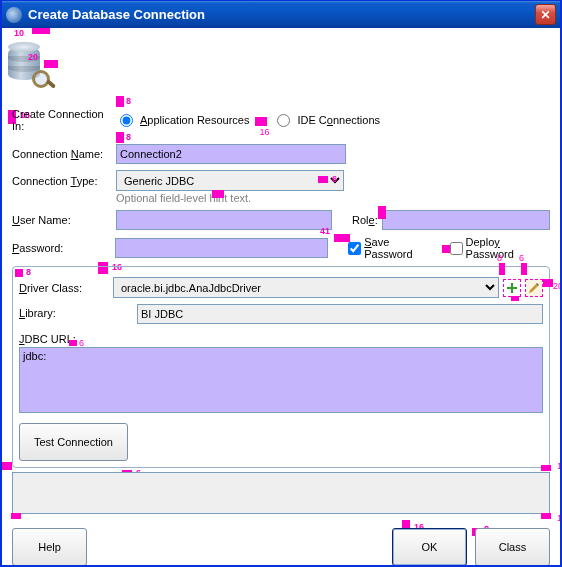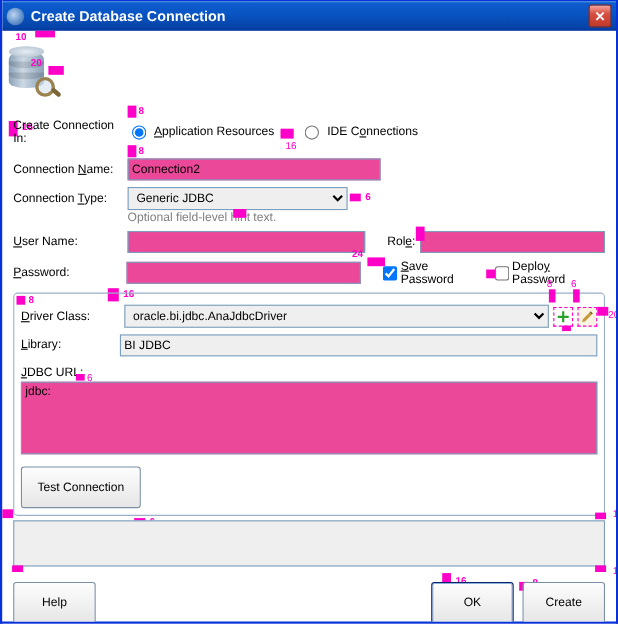--- a/index.html
+++ b/index.html
@@ -126,21 +126,21 @@
   .form-row label {
     width: 104px;
     color: #000;
   }
   .underline { text-decoration: underline; }
   input[type="text"], select, textarea {
     font-family: Tahoma, sans-serif;
     font-size: 11px;
     border: 1px solid #7b9ebd;
     padding: 2px 3px;
-    background: #ec4899;
+    background: #c4b5fd;
   }
   input[type="text"] { height: 20px; }
   select { height: 21px; background: #efefef; }
   .radio-row {
     display: flex;
     align-items: center;
     gap: 4px;
   }
   .radio-row input { margin: 0 3px 0 0; }
   .hint {
@@ -174,20 +174,21 @@
     justify-content: center;
     background: #f9f4e4;
   }
   .sq-btn.plus { background: #fff; }
   .sq-btn.plus svg { display:block; }
   .sq-btn.pencil svg { display:block; }
   .lib-row, .url-row {
     display: flex;
     align-items: flex-start;
     margin-top: 6px;
+    gap: 28px;
   }
   .lib-row label, .url-row label { width: 90px; padding-top: 3px; }
   .lib-row input[readonly] {
     flex: 1;
     background: #efefef;
     color: #000;
   }
   .test-btn, .btn {
     font-family: Tahoma, sans-serif;
     font-size: 11px;
@@ -282,21 +283,21 @@
       <div class="lbl" style="left:10px; top:0;">8</div>
     </div>
     <label>Connection <span class="underline">N</span>ame:</label>
 
     <input type="text" style="width: 230px;" value="Connection2">
   </div>
 
   <div class="form-row" style="margin-top:6px; position:relative;">
     <label>Connection <span class="underline">T</span>ype:</label>
 
-    <select style="width:200px;">
+    <select style="width:228px;">
       <option>Generic JDBC</option>
     </select>
     <div style="position:absolute; left:306px; top:6px;" class="ruler-h">
       <div class="gap" style="left:0; width:10px; height:7px;"></div>
       <div class="lbl" style="left:14px; top:-2px;">6</div>
     </div>
   </div>
   <div class="hint" style="position:relative;">
     <span>Optional field-level  hint text.</span>
     <div style="position:absolute; left:96px; top:-2px; width:12px; height:8px; background:#ff00c8;"></div>
@@ -313,21 +314,21 @@
       <div style="position:absolute; left:-4px; top:-14px; width:8px; height:13px; background:#ff00c8;"></div>
     </div>
     <input type="text" style="flex: 1 1 0%;" value="">
   </div>
 
   <div class="form-row" style="margin-top:6px; position:relative;">
     <label><span class="underline">P</span>assword:</label>
 
     <input type="text" style="width: 216px;" value="">
     <div style="position:absolute; left:322px; top:-2px;" class="ruler-h">
-      <div class="lbl" style="left:-14px; top:-8px;">24</div>
+      <div class="lbl" style="left:-14px; top:-8px;">41</div>
       <div class="gap" style="left:0; width:16px; height:8px;"></div>
     </div>
     <span style="width:20px;"></span>
     <div class="checkbox-row">
       <input type="checkbox" checked="" style="">
       <span><span class="underline">S</span>ave Password</span>
 
     </div>
     <div style="position:relative; width:0;">
       <div style="position:absolute; left:2px; top:-3px; width:8px; height:8px; background:#ff00c8;"></div>
@@ -424,14 +425,14 @@
 </div>
 
 <div class="footer" style="position:relative;">
   <button class="btn" style="width:75px;">Help</button>
   <div style="position:absolute; left:32px; bottom:-2px;">
     <div style="position:absolute; width:8px; height:9px; background:#ff00c8;"></div>
     <div style="position:absolute; left:10px; top:0; font-size:9px; color:#ff00c8;">10</div>
   </div>
   <div class="spacer"></div>
   <button class="btn default" style="width:75px;">OK</button>
-  <button class="btn" style="width:75px;">Create</button>
+  <button class="btn" style="width:75px;">Class</button>
 </div>
 
 </body></html>

